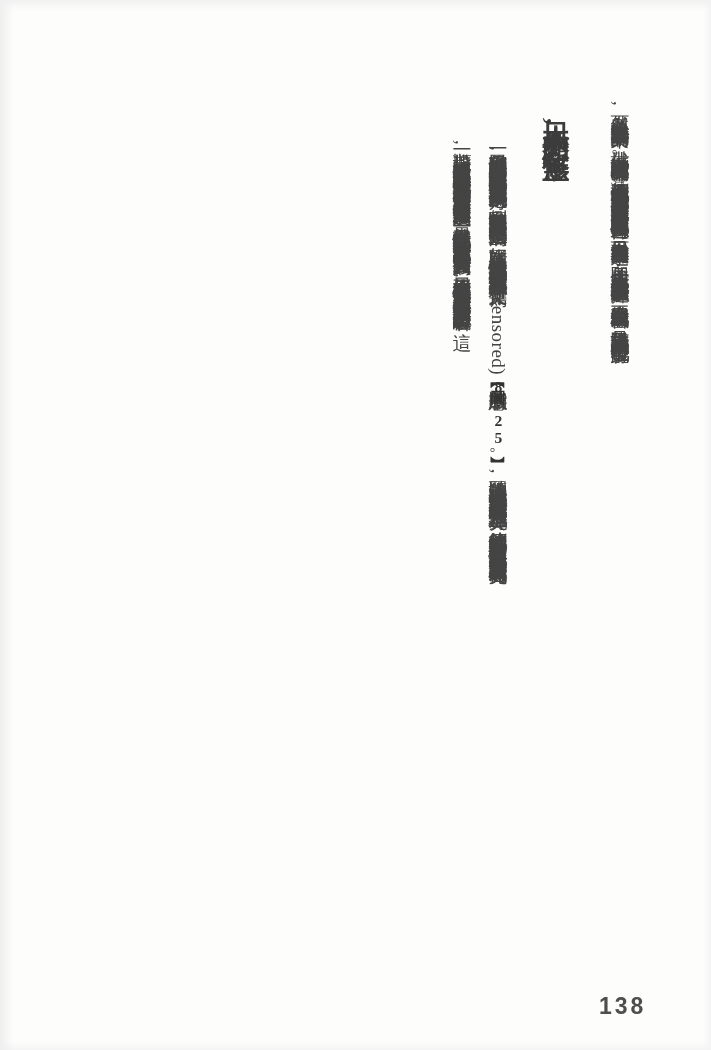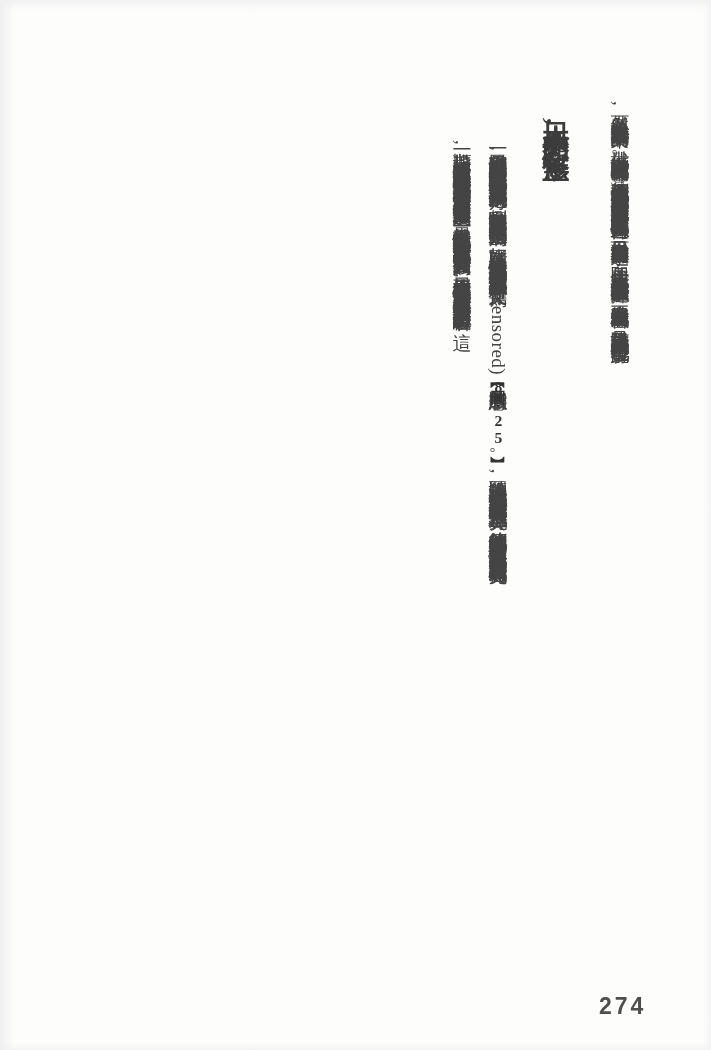--- a/index.html
+++ b/index.html
@@ -76,14 +76,14 @@
 </head>
 <body>
 
 <div class="page">
   <article class="vertical-text">
       <p><span>然而,從小就對日本漫畫和動畫耳濡目染的</span><span class="upright">Y</span><span>世代,潛意識中則比較沒有那種偏見。他們也不是因為『寶可夢』和『七龍珠』是日本產的動畫才去看,單純是因為有趣才看的,所以對日本動漫的風格比較不會感到奇怪。而且日本動漫沒有畢業這回事。即使長大成人,也有很多專門給大人看的漫畫和動畫可以選擇。完全不給觀眾畢業的機會。一旦跳入滿是誘惑的成人業界,就再也不可能脫身了。</span></p>
       <h2><span>日本人的悲願,「無修正」</span></h2>
       <p class="indent"><span>一部作品出口到別的國家翻譯出版時,雖然會遇到各種當地法令的表現限制和修正問題,但相反地也有一些令日本人羨慕的地方。例如在歐美國家翻譯出版的日本成人漫畫,基本上都是無修正的。好比在美國,成人影視中的性器官就不需要打馬賽克,所以成人漫畫也依照該準則直接以零修正(英文寫作</span><span class="latin">Uncensored</span><span>)的狀態出版</span><span class="figref">【圖8-25】</span><span>。聽美國人的說法,他們似乎不太能理解為什麼要在本來就只能賣給成人的作品中,又特地加上馬賽克。儘管他們的想法非常合乎邏輯,但這正是不同國家的性文化差異所在,令人不禁重新反思「猥褻」的概念究竟為何。</span></p>
       <p class="indent"><span>順帶一提,根據筆者從美國出版社那邊打聽到的說法,即使也有一些日本成人漫畫出於各種複雜的理由,保留日方的修正直接出版,但銷量卻遠遠不如無修正的漫畫。果然還是色情一點更受歡迎呢!各位讀者可能會這麼以為,不過其實背後另有更大的原因。日本的修正有用馬賽克遮住整個性器官的修正法,以及只用小黑條遮住一部分的類型,而美國的讀者似乎更討厭後者。這</span></p>
     </article>
-  <div class="page-number">274</div>
+  <div class="page-number">138</div>
 </div>
 
 </body></html>

